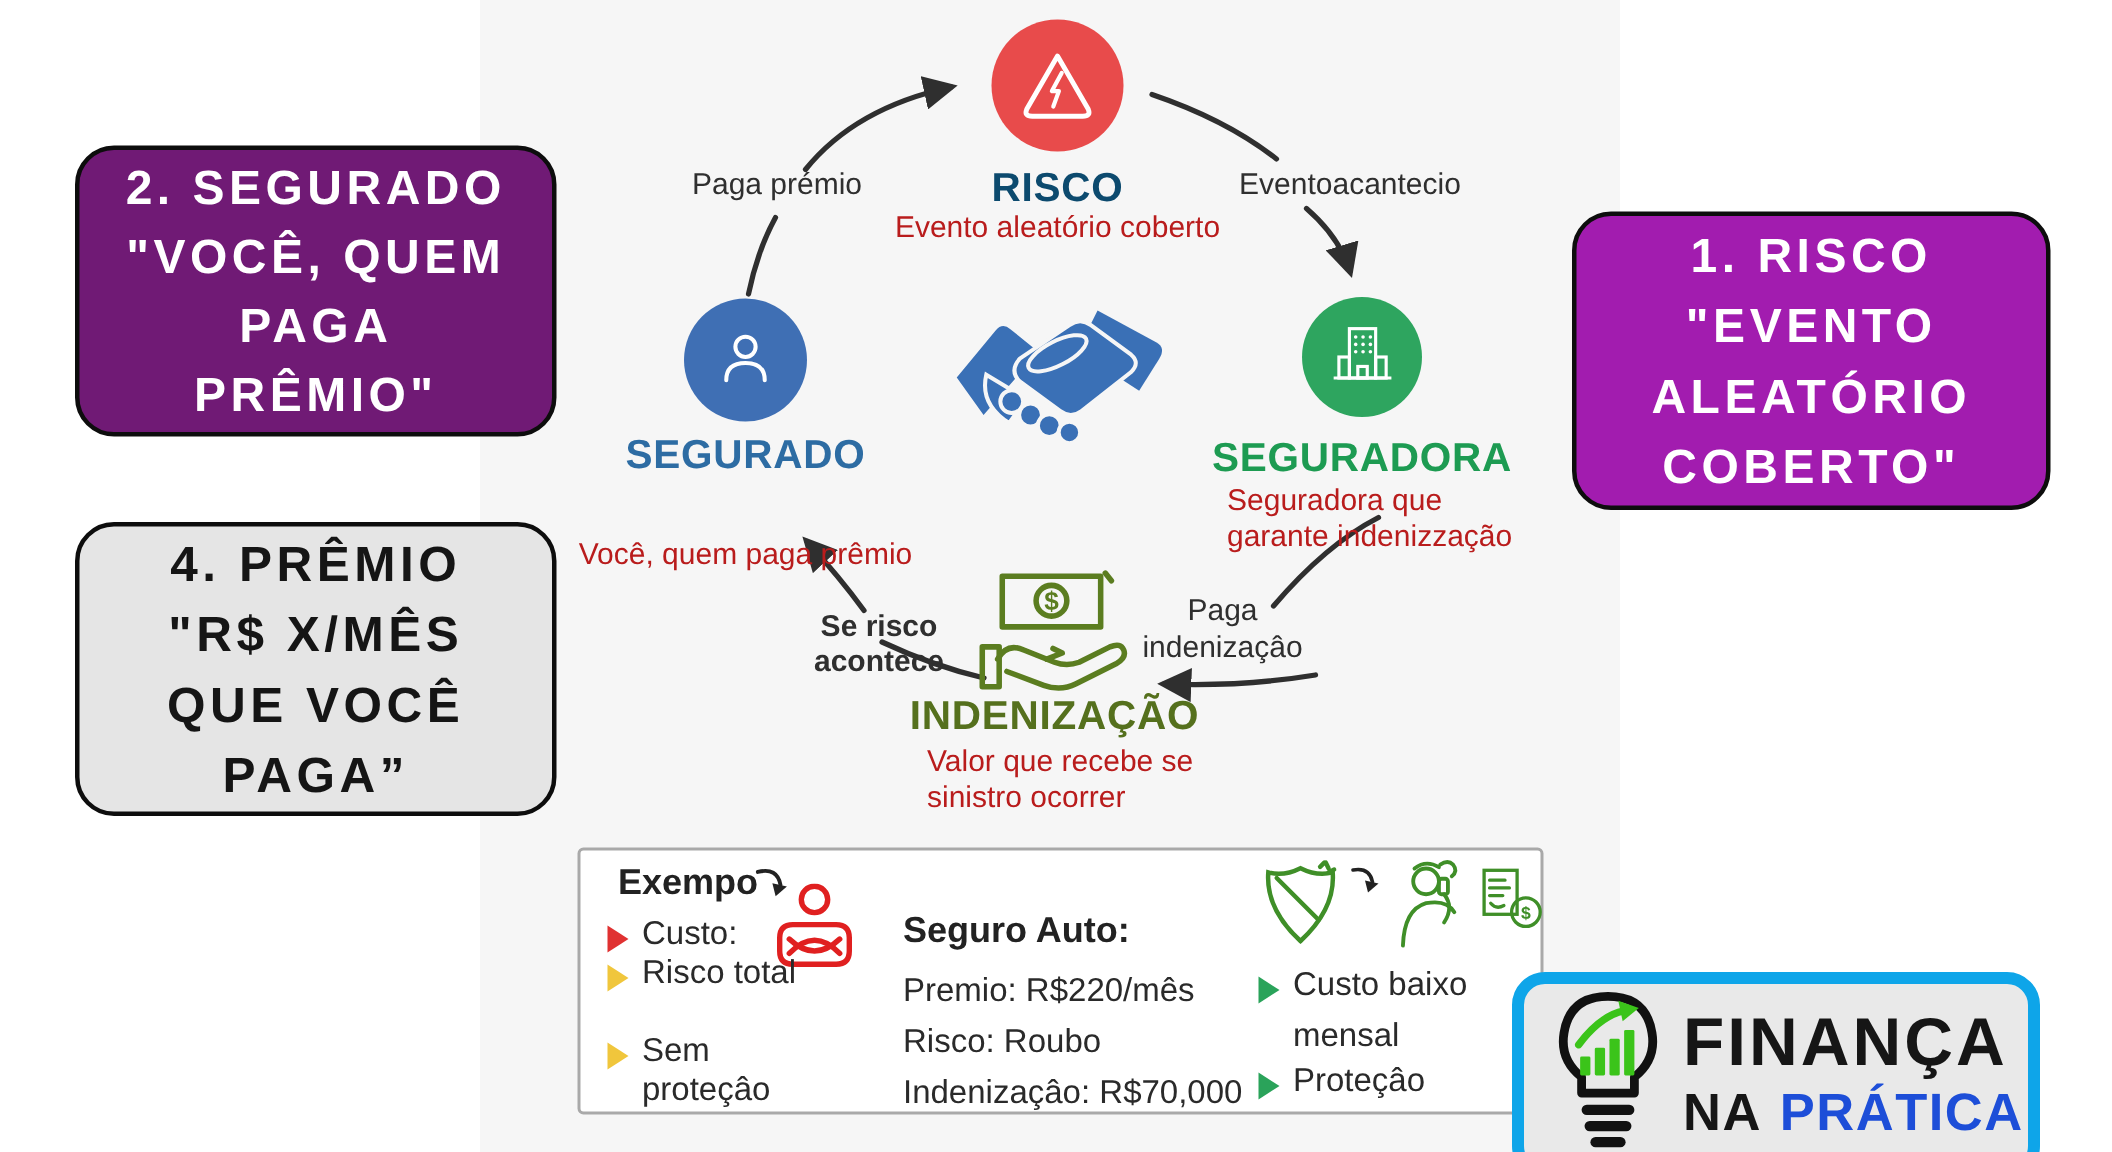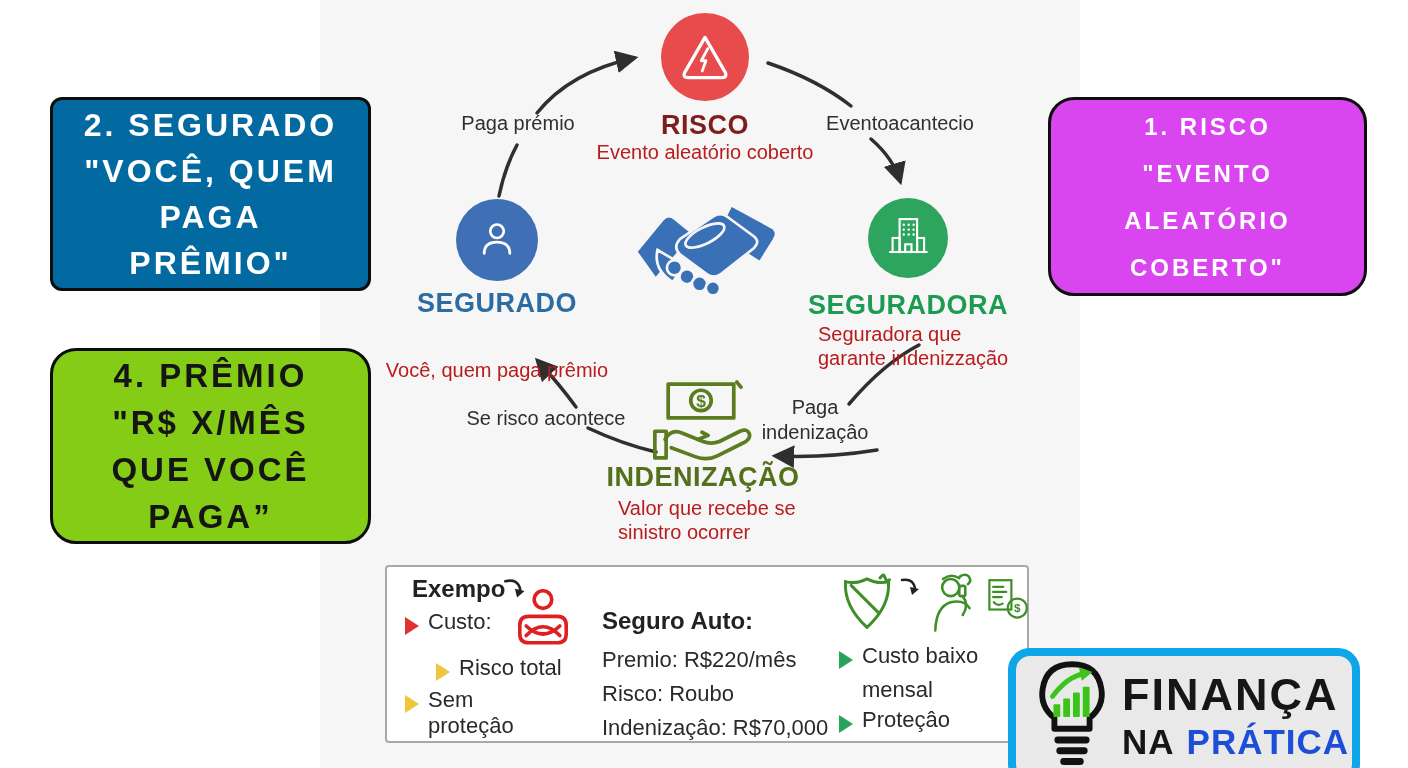--- a/index.html
+++ b/index.html
@@ -8,33 +8,33 @@
   .band{position:absolute;left:320px;top:0;width:760px;height:768px;background:#f6f6f6;}
   .abs{position:absolute;}
   .ctr{text-align:center;}
   
   .node{position:absolute;border-radius:50%;display:flex;align-items:center;justify-content:center;}
   .node-risco{background:#e84b4b;}
   .node-segurado{background:#3f6fb4;}
   .node-seguradora{background:#2ea55f;}
   .node-label{font-weight:bold;font-size:27px;letter-spacing:.5px;}
   .node-sub{font-size:20px;color:#b91c1c;line-height:24px;}
-  .lbl-risco{color:#7f1d1d;}
+  .lbl-risco{color:#0c4a6e;}
   .lbl-segurado{color:#2d6ca3;}
   .lbl-seguradora{color:#1d9b52;}
   .lbl-inden{color:#55701d;}
   .arrow-lbl{font-size:20px;color:#2f2f2f;}
   
   .callout{position:absolute;border:3px solid #0d0d0d;border-radius:26px;
            display:flex;flex-direction:column;align-items:center;justify-content:center;
            font-weight:800;text-transform:uppercase;}
   .callout div{white-space:nowrap;}
-  .c1{background:#0369a1;color:#ffffff;font-size:32px;letter-spacing:3px;line-height:46px;border-radius:12px;}
-  .c2{background:#d946ef;color:#ffffff;font-size:24px;letter-spacing:3px;line-height:47px;}
-  .c3{background:#84cc16;color:#151515;font-size:33px;letter-spacing:3px;line-height:47px;}
+  .c1{background:#701a75;color:#ffffff;font-size:32px;letter-spacing:3px;line-height:46px;}
+  .c2{background:#a21caf;color:#ffffff;font-size:32px;letter-spacing:3px;line-height:47px;margin-top:44px;}
+  .c3{background:#e5e5e5;color:#151515;font-size:33px;letter-spacing:3px;line-height:47px;}
   .c4{background:#3ec417;color:#101010;font-size:30px;letter-spacing:2px;line-height:46px;}
   
   .example{position:absolute;left:385px;top:565px;width:640px;height:174px;background:#ffffff;
            border:2px solid #a9a9a9;border-radius:4px;}
   .ex-title{position:absolute;left:25px;top:8px;font-size:24px;font-weight:bold;color:#222;}
   .ex-text{font-size:22px;color:#2a2a2a;}
   .tri{display:inline-block;width:0;height:0;border-top:9px solid transparent;
        border-bottom:9px solid transparent;border-left:14px solid #888;vertical-align:-3px;}
   .tri-red{border-left-color:#e03131;}
   .tri-yellow{border-left-color:#f0c63c;}
@@ -141,21 +141,21 @@
       <path d="M14,58 q6,-11 17,-6 l20,8 q8,3 16,0 l20,-10 q7,-3 9,2 q2,5 -5,9 l-26,13 q-10,5 -21,1 l-24,-9"></path>
       <rect x="4" y="50" width="11" height="26"></rect>
       <path d="M46,58 l10,-4 l-6,-3"></path>
     </g>
     <text x="49" y="26" text-anchor="middle" font-size="17" font-weight="bold" fill="#5b7d20">$</text>
   </svg>
   <div class="abs ctr node-label lbl-inden" style="left:573px;top:462px;width:260px;">INDENIZAÇÃO</div>
   <div class="abs node-sub" style="left:618px;top:496px;width:220px;">Valor que recebe se</div>
   <div class="abs node-sub" style="left:618px;top:520px;width:220px;">sinistro ocorrer</div>
 
-  <div class="abs ctr arrow-lbl" style="left:466px;top:407px;width:160px;">Se risco acontece</div>
+  <div class="abs ctr arrow-lbl" style="left:506px;top:407px;width:160px;font-weight:bold;">Se risco acontece</div>
   <div class="abs ctr arrow-lbl" style="left:755px;top:396px;width:120px;">Paga</div>
   <div class="abs ctr arrow-lbl" style="left:745px;top:421px;width:140px;">indenizaçâo</div>
 
   <div class="callout c1" style="left:50px;top:97px;width:315px;height:188px;">
     <div>2. SEGURADO</div>
     <div>"VOCÊ, QUEM</div>
     <div>PAGA</div>
     <div>PRÊMIO"</div>
   </div>
   <div class="callout c2" style="left:1048px;top:97px;width:313px;height:193px;">
@@ -182,21 +182,21 @@
         <circle cx="35" cy="13" r="11"></circle>
         <path d="M17,34 h36 q11,0 11,11 v11 q0,11 -11,11 h-36 q-11,0 -11,-11 v-11 q0,-11 11,-11 z"></path>
         <path d="M14,58 Q35,36 56,58"></path>
         <path d="M14,46 Q35,66 56,46"></path>
       </g>
     </svg>
     <div class="ex-row" style="left:18px;top:42px;">
       <span class="tri tri-red"></span>
       <span class="ex-text">Custo:</span>
     </div>
-    <div class="ex-row" style="left:18px;top:88px;margin-left:31px;">
+    <div class="ex-row" style="left:18px;top:68px;">
       <span class="tri tri-yellow"></span>
       <span class="ex-text">Risco total</span>
     </div>
     <div class="ex-row" style="left:18px;top:120px;">
       <span class="tri tri-yellow"></span>
       <span class="ex-text">Sem</span>
     </div>
     <div class="abs ex-text" style="left:41px;top:146px;">proteçâo</div>
 
     <div class="abs ex-text" style="left:215px;top:40px;font-weight:bold;font-size:24px;color:#222;">Seguro Auto:</div>

